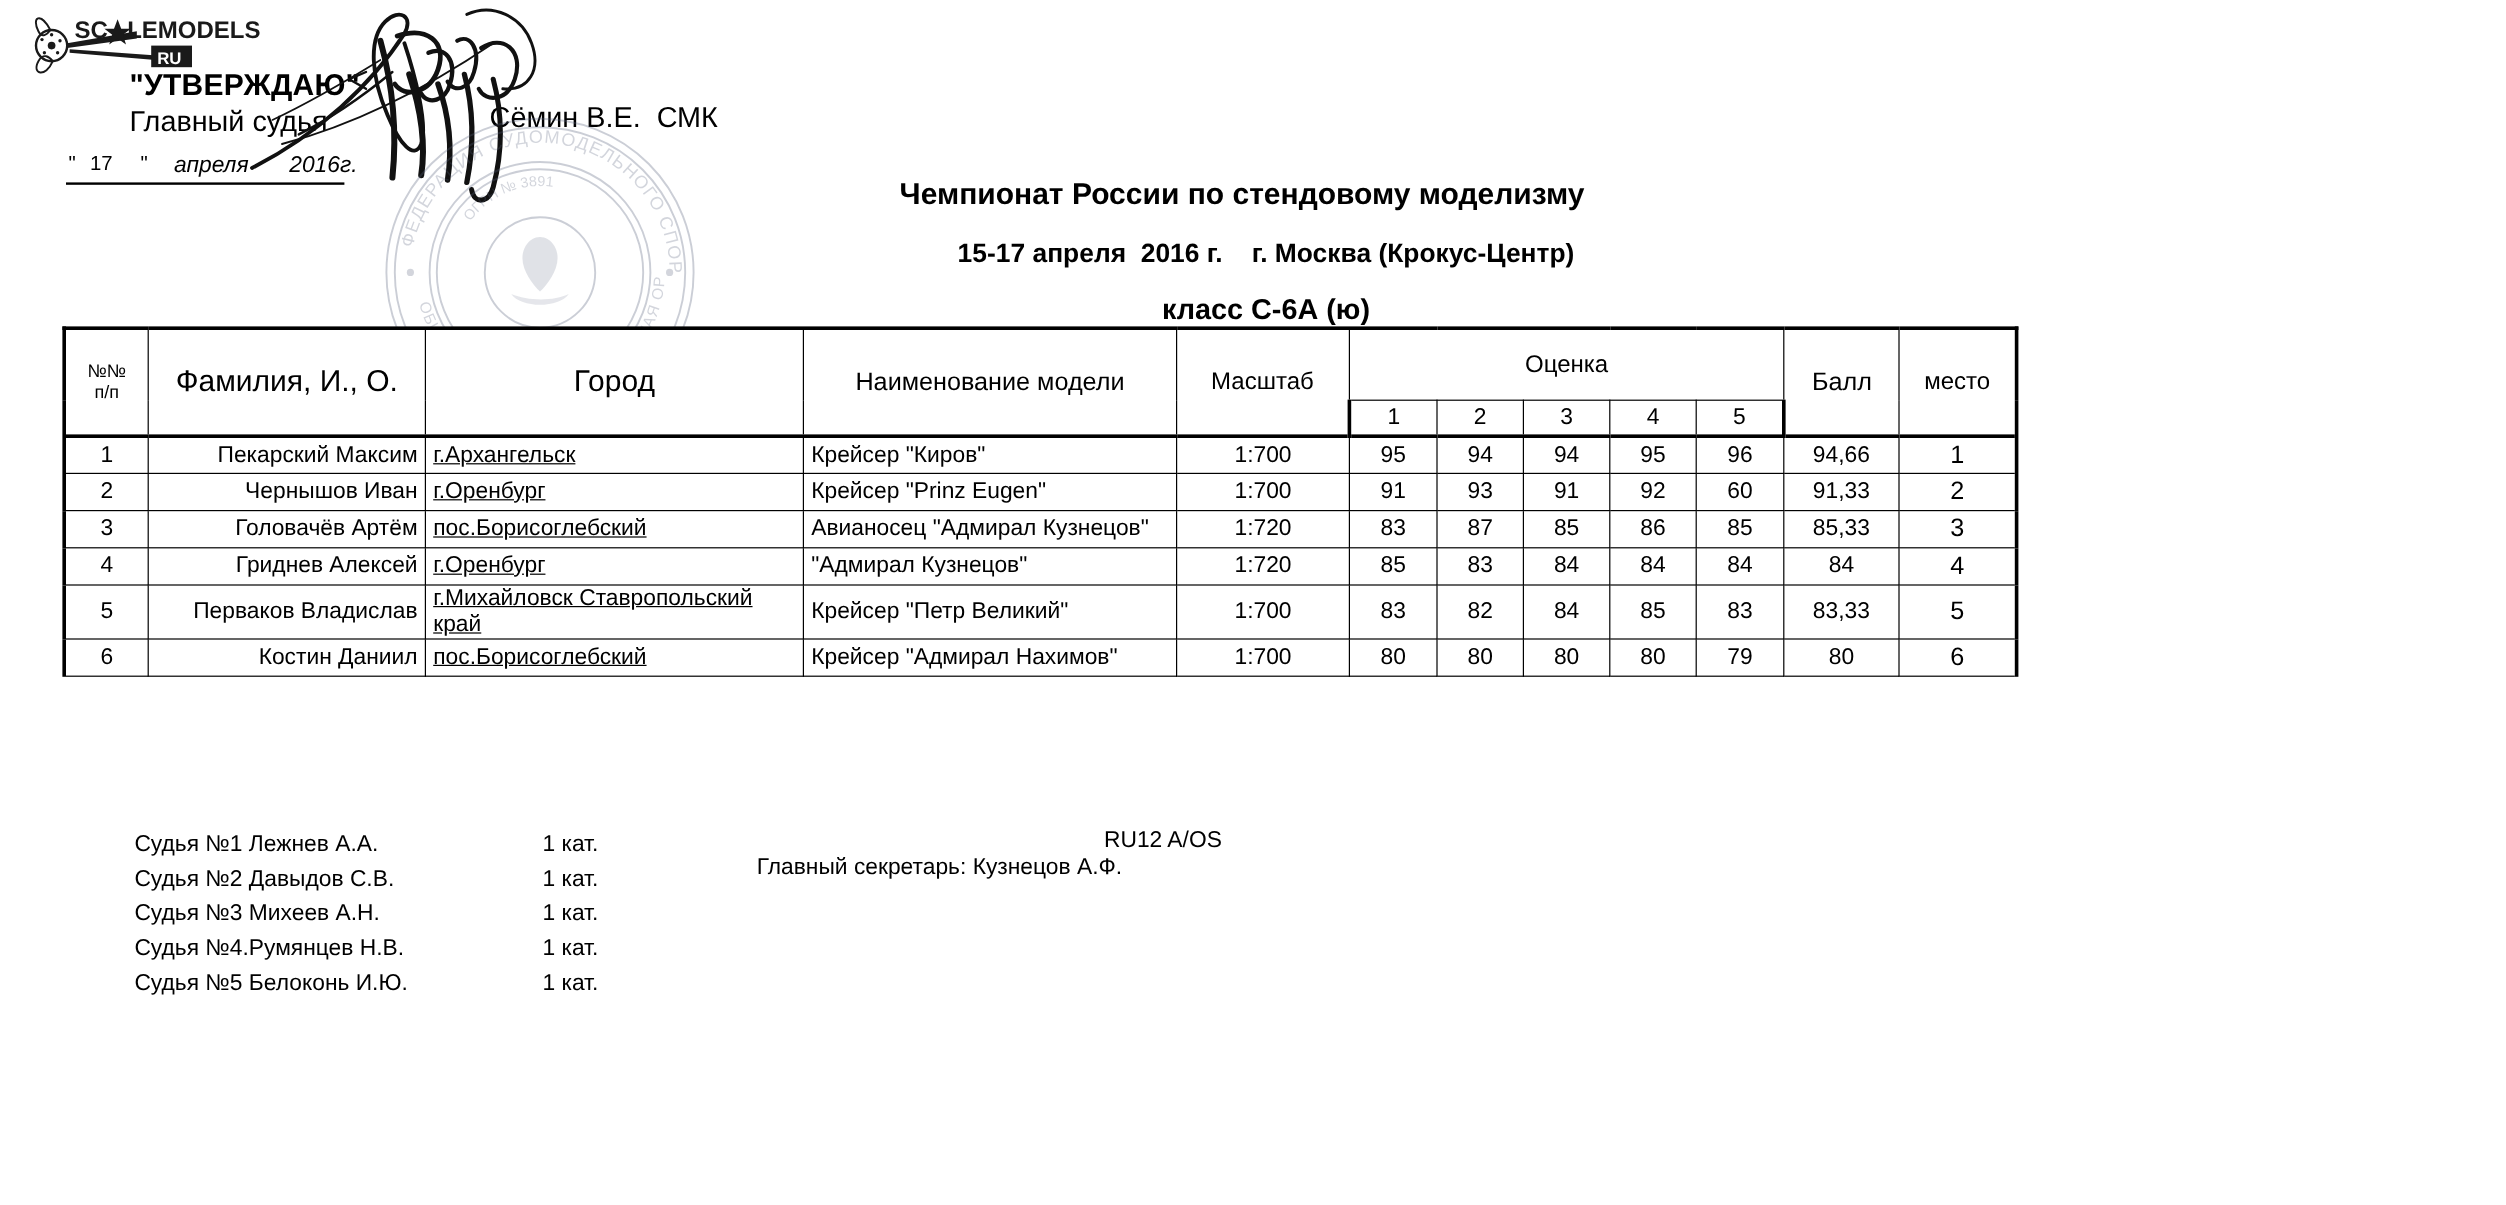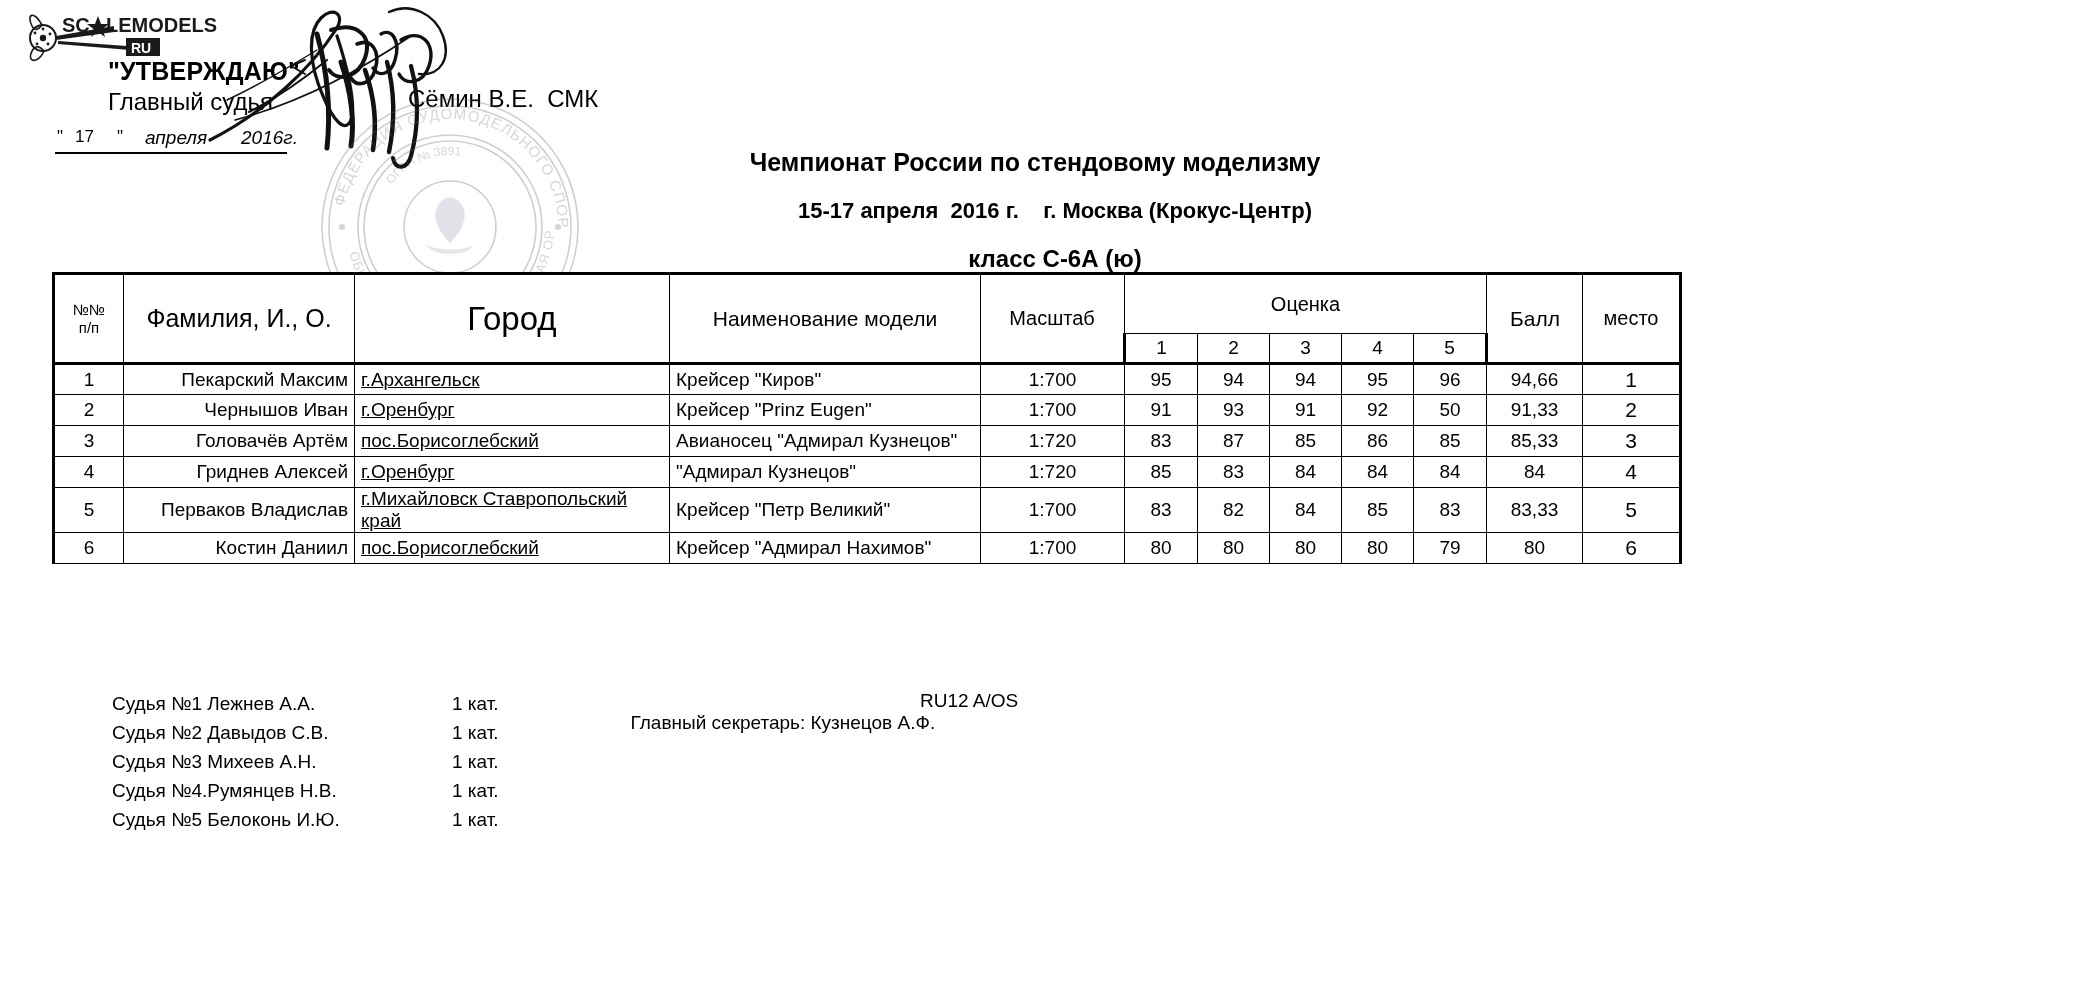--- a/index.html
+++ b/index.html
@@ -108,21 +108,21 @@
     padding: 0 6px;
     font-weight: normal;
     background: #fff;
   }
   #results-table .outer-top td,
   #results-table .outer-top th { border-top-width: 3px; }
 
   thead th { text-align: center; vertical-align: middle; }
   th.h-np     { width: 56px;  font-size: 15px; line-height: 1.15; }
   th.h-name   { width: 218px; font-size: 25px; }
-  th.h-city   { width: 302px; font-size: 33px; }
+  th.h-city   { width: 302px; font-size: 25px; }
   th.h-model  { width: 298px; font-size: 21px; }
   th.h-scale  { width: 130px; font-size: 20px; }
   th.h-mark   { font-size: 20px; font-weight: bold; }
   th.h-ball   { width: 82px;  font-size: 21px; }
   th.h-place  { width: 84px;  font-size: 20px; }
   th.h-idx    { width: 59px;  font-size: 19px; font-weight: bold; }
 
   thead tr.row-top th { height: 58px; }
   thead tr.row-idx th { height: 28px; }
 
@@ -299,21 +299,21 @@
       <tr>
         <td class="c-num">2</td>
         <td class="c-name">Чернышов Иван</td>
         <td class="c-city">г.Оренбург</td>
         <td class="c-model">Крейсер "Prinz Eugen"</td>
         <td class="c-scale">1:700</td>
         <td class="c-score">91</td>
         <td class="c-score shaded">93</td>
         <td class="c-score">91</td>
         <td class="c-score">92</td>
-        <td class="c-score shaded">50</td>
+        <td class="c-score shaded">60</td>
         <td class="c-ball">91,33</td>
         <td class="c-place">2</td>
       </tr>
       <tr>
         <td class="c-num">3</td>
         <td class="c-name">Головачёв Артём</td>
         <td class="c-city">пос.Борисоглебский</td>
         <td class="c-model">Авианосец "Адмирал Кузнецов"</td>
         <td class="c-scale">1:720</td>
         <td class="c-score shaded">83</td>

